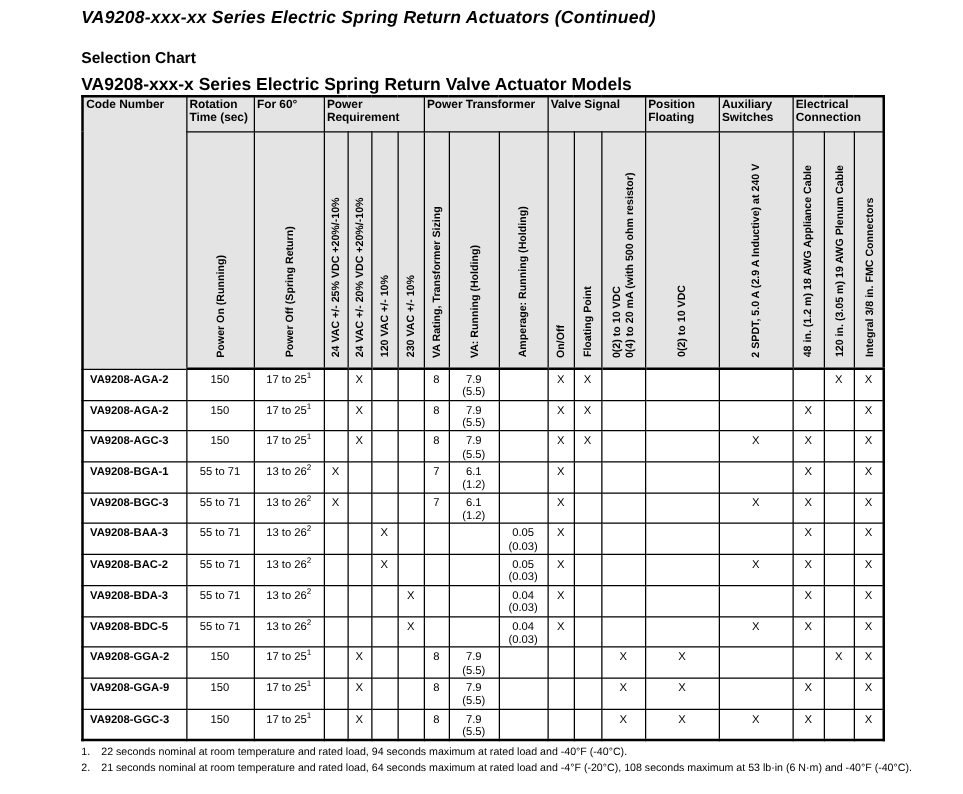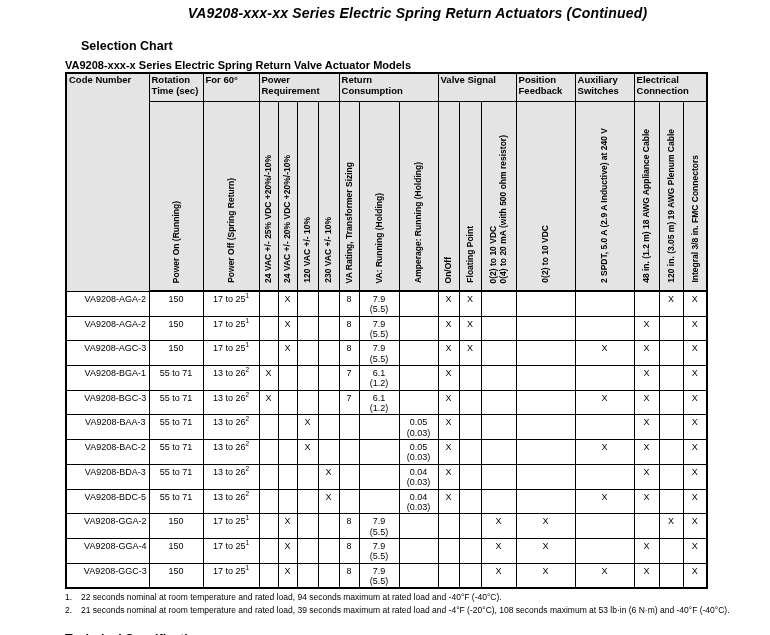--- a/index.html
+++ b/index.html
@@ -4,24 +4,24 @@
 <style>
   html, body { margin: 0; padding: 0; }
   body {
     width: 770px; height: 635px; box-sizing: border-box;
     background: #ffffff; color: #000;
     font-family: "Liberation Sans", sans-serif;
     padding: 5px 0 0 65px; overflow: hidden;
   }
   .doc-title {
     font-size: 14px; font-weight: bold; font-style: italic;
-    margin: 0 0 18px 0; letter-spacing: 0.2px; text-align: center;
-  }
-  .section-heading { font-size: 12.5px; font-weight: bold; margin: 0 0 6px 16px; }
-  .table-caption { font-size: 11px; font-weight: bold; margin: 0 0 1px 0; }
+    margin: 0 0 18px 0; letter-spacing: 0.2px;
+  }
+  .section-heading { font-size: 12.5px; font-weight: bold; margin: 0 0 6px 0; }
+  .table-caption { font-size: 14px; font-weight: bold; margin: 0 0 1px 0; }
   table.sel {
     border-collapse: collapse; table-layout: fixed; width: 641px;
     border: 2px solid #000;
   }
   table.sel th, table.sel td { border: 1px solid #000; }
   thead th { background: #e4e4e4; font-weight: bold; }
   tr.grow { height: 28px; }
   th.grp, th.codehead {
     text-align: left; vertical-align: top; padding: 1px 2px;
     font-size: 9.5px; line-height: 1.15;
@@ -36,21 +36,21 @@
     transform: rotate(180deg);
     white-space: pre-line;
     font-size: 8.5px; line-height: 1.2; text-align: left;
     max-height: 184px;
   }
   tbody tr { height: 23px; }
   tbody td {
     font-size: 9px; line-height: 1.15; text-align: center;
     vertical-align: top; padding: 2px 1px 1px 1px; white-space: pre-line;
   }
-  tbody td.code { text-align: center; font-weight: normal; padding-left: 16px; white-space: nowrap; }
+  tbody td.code { text-align: left; font-weight: bold; padding-left: 5px; white-space: nowrap; }
   sup { font-size: 6.5px; vertical-align: super; line-height: 0; }
   .footnotes { margin-top: 3px; width: 668px; }
   .footnote {
     display: grid; grid-template-columns: 16px 1fr;
     font-size: 8.5px; line-height: 1.3; margin-bottom: 2px;
   }
   .bottom-heading { font-size: 12.5px; font-weight: bold; margin-top: 16px; }
   
   col.c-code { width: 83px; } col.c-rot { width: 54px; } col.c-for90 { width: 56px; }
   col.c-pr1 { width: 19px; } col.c-pr2 { width: 19px; } col.c-pr3 { width: 21px; } col.c-pr4 { width: 21px; }
@@ -88,23 +88,23 @@
     <col class="c-48">
       <col class="c-120">
       <col class="c-fmc">
   </colgroup>
   <thead>
     <tr class="grow">
       <th class="codehead" rowspan="2">Code Number</th>
       <th class="grp">Rotation Time (sec)</th>
       <th class="grp">For 60°</th>
       <th class="grp" colspan="4">Power Requirement</th>
-      <th class="grp" colspan="3">Return Consumption</th>
+      <th class="grp" colspan="3">Power Transformer</th>
       <th class="grp" colspan="3">Valve Signal</th>
-      <th class="grp">Position Feedback</th>
+      <th class="grp">Position Floating</th>
       <th class="grp">Auxiliary Switches</th>
       <th class="grp" colspan="3">Electrical Connection</th>
     </tr>
     <tr class="vrow">
         <th class="vert"><span>Power On (Running)</span></th>
         <th class="vert"><span>Power Off (Spring Return)</span></th>
         <th class="vert"><span>24 VAC +/- 25% VDC +20%/-10%</span></th>
         <th class="vert"><span>24 VAC +/- 20% VDC +20%/-10%</span></th>
         <th class="vert"><span>120 VAC +/- 10%</span></th>
         <th class="vert"><span>230 VAC +/- 10%</span></th>
@@ -327,21 +327,21 @@
         <td></td>
         <td></td>
         <td>X</td>
         <td>X</td>
         <td></td>
         <td></td>
         <td>X</td>
         <td>X</td>
       </tr>
       <tr>
-        <td class="code">VA9208-GGA-4</td>
+        <td class="code">VA9208-GGA-9</td>
         <td>150</td>
         <td>17 to 25<sup>1</sup></td>
         <td></td>
         <td>X</td>
         <td></td>
         <td></td>
         <td>8</td>
         <td>7.9
 (5.5)</td>
         <td></td>
@@ -378,17 +378,17 @@
     </tbody>
 </table>
 
 <div class="footnotes">
   <div class="footnote">
     <span>1.</span>
     <span>22 seconds nominal at room temperature and rated load, 94 seconds maximum at rated load and -40°F (-40°C).</span>
   </div>
   <div class="footnote">
     <span>2.</span>
-    <span>21 seconds nominal at room temperature and rated load, 39 seconds maximum at rated load and -4°F (-20°C), 108 seconds maximum at 53 lb·in (6 N·m) and -40°F (-40°C).</span>
+    <span>21 seconds nominal at room temperature and rated load, 64 seconds maximum at rated load and -4°F (-20°C), 108 seconds maximum at 53 lb·in (6 N·m) and -40°F (-40°C).</span>
   </div>
 </div>
 
 <h2 class="bottom-heading">Technical Specifications</h2>
 
 </body></html>

